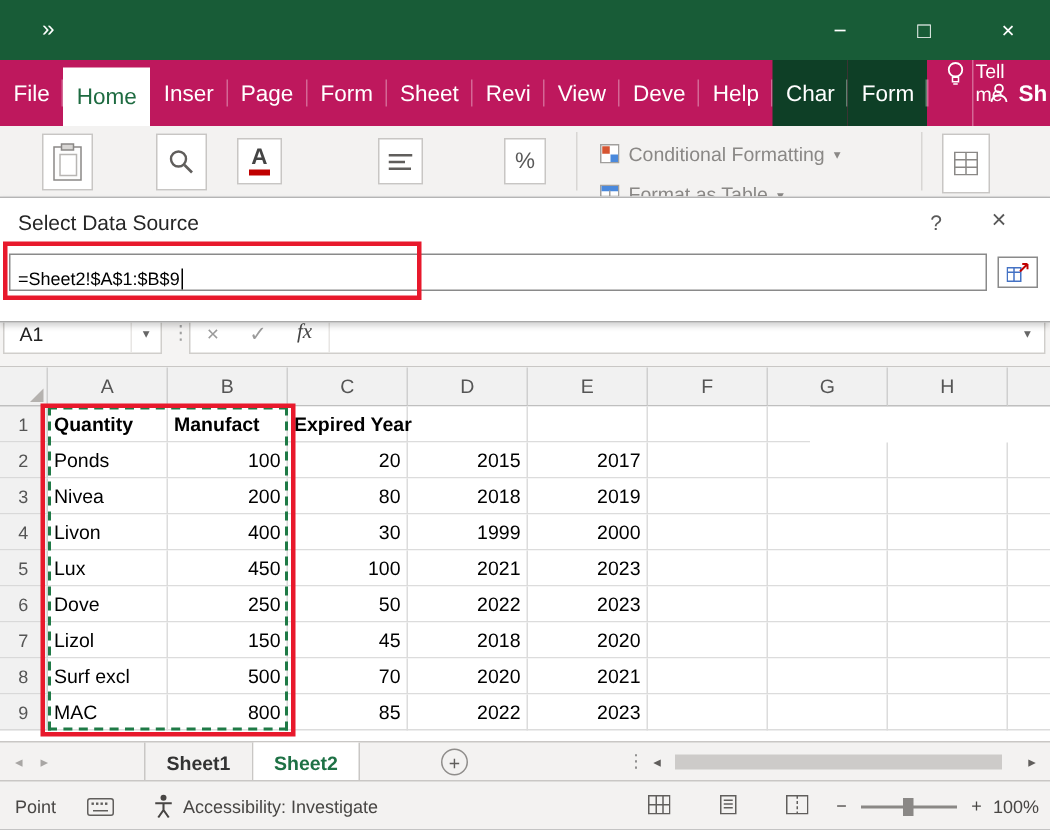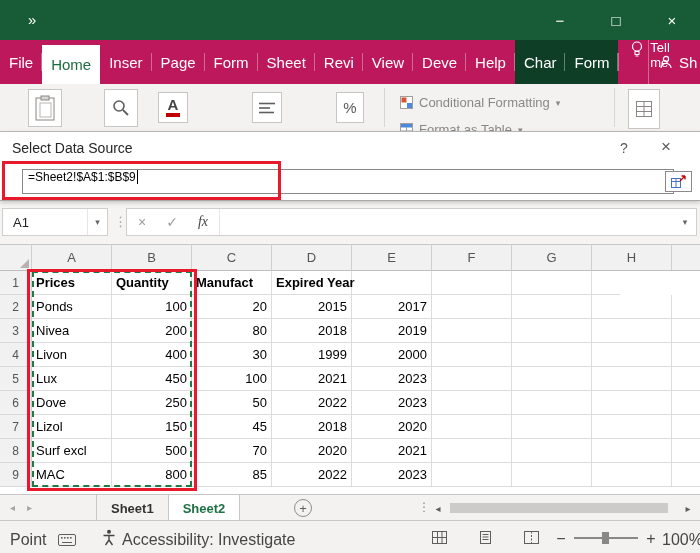--- a/index.html
+++ b/index.html
@@ -13,38 +13,38 @@
   .win-btn { width:56px; height:40px; display:flex; align-items:center; justify-content:center; font-size:15px; color:#fff; }
 
   
   .tabsrow { position:absolute; top:40px; left:0; width:100%; height:44px; background:#be185d; color:#fff; display:flex; overflow:hidden; }
   .tab { height:44px; display:flex; align-items:center; padding:0 9px; font-size:15px; position:relative; white-space:nowrap; }
   .tab.sep::after { content:""; position:absolute; right:0; top:13px; bottom:13px; width:1px; background:rgba(255,255,255,.35); }
   .tab.active { background:#fff; color:#1e6b41; height:39px; align-self:flex-end; }
   .tab.ctx { background:#0e3f26; }
   .tellme { display:flex; gap:7px; padding:0 12px; font-size:13px; position:relative; }
   .tellme::before { content:""; position:absolute; left:0; top:13px; bottom:13px; width:1px; background:rgba(255,255,255,.35); }
-  .share { position:absolute; right:0; top:0; height:44px; display:flex; align-items:center; gap:6px; padding-left:10px; font-size:15px; border-left:1px solid rgba(255,255,255,.35); margin-top:0; width:52px; overflow:hidden; }
+  .share { position:absolute; right:0; top:0; height:44px; display:flex; align-items:center; gap:6px; padding-left:10px; font-size:15px; border-left:1px solid rgba(255,255,255,.35); margin-top:0; width:52px; overflow:hidden;font-weight:bold; }
 
   
   .ribbon { position:absolute; top:84px; left:0; width:100%; height:47px; background:#f3f2f1; overflow:hidden; }
   .rbox { position:absolute; background:#fff; border:1px solid #c8c6c4; display:flex; align-items:center; justify-content:center; }
   .fontcolor { flex-direction:column; gap:1px; }
   .fontcolor .A { font-size:15px; font-weight:bold; color:#444; line-height:14px; }
   .fontcolor .bar { width:14px; height:4px; background:#c00000; }
   .pct { font-size:15px; color:#595959; }
   .rgroup { position:absolute; display:flex; align-items:center; gap:6px; color:#8a8886; font-size:13px; white-space:nowrap; }
   .vline { position:absolute; top:4px; bottom:4px; width:1px; background:#d8d6d4; }
 
   
-  .dialog { position:absolute; top:131px; left:0; width:100%; height:70px; background:#fff; border-top:1px solid #b5b5b5; border-bottom:1px solid #a8a8a8; box-shadow:0 2px 4px rgba(0,0,0,.18); z-index:5; }
+  .dialog { position:absolute; top:131px; left:0; width:100%; height:84px; background:#fff; border-top:1px solid #b5b5b5; border-bottom:1px solid #a8a8a8; box-shadow:0 2px 4px rgba(0,0,0,.18); z-index:5; }
   .dlg-title { position:absolute; left:12px; top:8px; font-size:14px; color:#262626; }
   .dlg-help { position:absolute; right:66px; top:8px; font-size:14px; color:#595959; width:20px; text-align:center; }
   .dlg-close { position:absolute; right:22px; top:5px; font-size:17px; color:#595959; width:24px; text-align:center; }
-  .dlg-input { position:absolute; left:22px; top:37px; width:652px; height:25px; border:1px solid #8a8a8a; background:#fff; display:flex; align-items:flex-start; padding-left:5px; font-size:12px; color:#000; }
+  .dlg-input { position:absolute; left:6px; top:37px; width:652px; height:25px; border:1px solid #8a8a8a; background:#fff; display:flex; align-items:flex-end; padding-left:5px; font-size:12px; color:#000; }
   .caret { display:inline-block; width:1px; height:14px; background:#000; margin-left:1px; }
   .dlg-collapse { position:absolute; right:8px; top:39px; width:27px; height:21px; border:1px solid #8a8a8a; background:#fff; display:flex; align-items:center; justify-content:center; }
   .red-annot-input { position:absolute; left:2px; top:29px; width:279px; height:39px; border:3px solid #e8192c; z-index:6; pointer-events:none; }
 
   
   .formularow { position:absolute; top:201px; left:0; width:100%; height:44px; background:#f5f4f3; border-bottom:1px solid #c9c7c5; }
   .namebox { position:absolute; left:2px; top:7px; width:106px; height:28px; background:#fff; border:1px solid #d0cecb; display:flex; align-items:center; }
   .namebox .txt { flex:1; padding-left:10px; font-size:13px; color:#222; }
   .namebox .arrow { width:20px; height:100%; display:flex; align-items:center; justify-content:center; font-size:9px; color:#666; border-left:1px solid #e8e6e4; }
   .fr-dots { position:absolute; left:114px; top:13px; color:#a0a0a0; font-size:13px; }
@@ -79,21 +79,21 @@
   .stab:first-child { border-left:1px solid #c9c7c5; }
   .stab.active { background:#fff; color:#1e7145; }
   .splus { position:absolute; left:294px; top:4px; width:18px; height:18px; border:1px solid #8f8d8b; border-radius:50%; color:#605e5c; font-size:13px; display:flex; align-items:center; justify-content:center; }
   .sdots { position:absolute; left:418px; top:5px; color:#8a8a8a; font-size:12px; }
   .hscroll { position:absolute; left:430px; right:4px; top:0; height:26px; display:flex; align-items:center; }
   .harrow { width:16px; text-align:center; color:#605e5c; font-size:10px; }
   .htrack { flex:1; height:12px; position:relative; background:#f3f2f1; }
   .hthumb { position:absolute; left:4px; right:12px; top:1px; height:10px; background:#cdcbc9; }
 
   
-  .statusbar { position:absolute; top:520px; left:0; width:100%; height:33px; background:#f3f2f1; border-top:1px solid #c9c7c5; font-size:16px; color:#484644; }
+  .statusbar { position:absolute; top:520px; left:0; width:100%; height:33px; background:#f3f2f1; border-top:1px solid #c9c7c5; font-size:12px; color:#484644; }
   .st-mode { position:absolute; left:10px; top:10px; }
   .st-kb { position:absolute; left:58px; top:11px; }
   .st-acc { position:absolute; left:102px; top:8px; }
   .st-acclabel { position:absolute; left:122px; top:10px; }
   .st-view { position:absolute; top:9px; }
   .st-zoomout { position:absolute; left:554px; top:9px; width:14px; text-align:center; }
   .st-track { position:absolute; left:574px; top:16px; width:64px; height:2px; background:#8a8886; }
   .st-thumb { position:absolute; left:602px; top:11px; width:7px; height:12px; background:#8a8886; }
   .st-zoomin { position:absolute; left:644px; top:9px; width:14px; text-align:center; }
   .st-zoomlvl { position:absolute; left:662px; top:10px; }
@@ -244,21 +244,20 @@
         <div class="ch">D</div>
         <div class="ch">E</div>
         <div class="ch">F</div>
         <div class="ch">G</div>
         <div class="ch">H</div>
         <div class="ch extra"></div>
       </div>
     <div>
         <div class="grow">
           <div class="rh">1</div>
-          <div class="cell b">Prices</div>
           <div class="cell b">Quantity</div>
           <div class="cell b">Manufact</div>
           <div class="cell b ovf">Expired Year</div>
           <div class="cell b"></div>
           <div class="cell b"></div>
           <div class="cell b"></div>
           <div class="cell extra"></div>
         </div>
         <div class="grow">
           <div class="rh">2</div>

